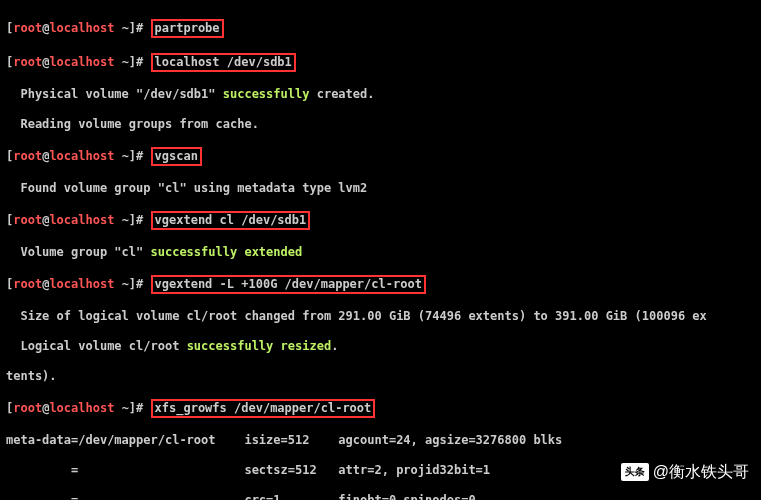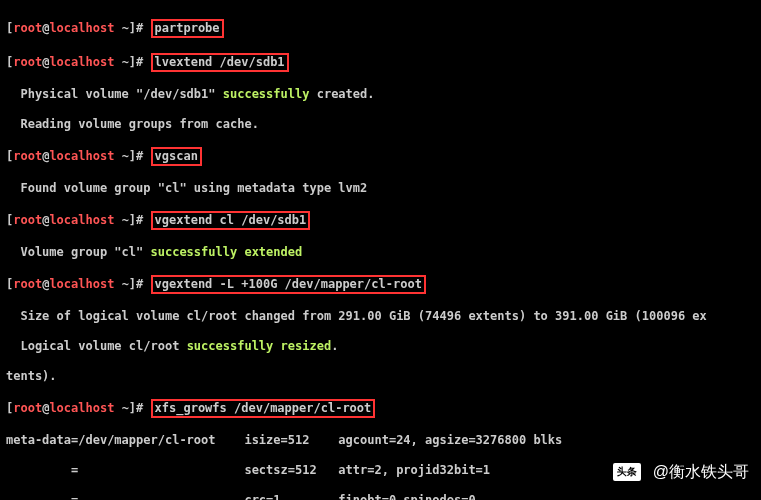--- a/index.html
+++ b/index.html
@@ -31,21 +31,21 @@
   }
   .watermark {
     position: absolute;
     right: 12px;
     bottom: 18px;
     color: #fff;
     font-family: sans-serif;
     font-size: 16px;
     display: flex;
     align-items: center;
-    gap: 12px;
+    gap: 4px;
     justify-content: flex-end;
   }
   .watermark-icon {
     width: 28px;
     height: 18px;
     background: #fff;
     border-radius: 2px;
     position: relative;
     display:flex;
     align-items:center;
@@ -53,21 +53,21 @@
     color:#000;
     font-size:10px;
     font-weight:bold;
   }
 </style>
 </head>
 <body>
 
 <div class="terminal">
 <span class="line"><span class="bracket">[</span><span class="root">root</span><span>@</span><span class="host">localhost</span><span> ~</span><span class="bracket">]</span><span># </span><span class="redbox"><span>partprobe</span></span></span>
-<span class="line"><span class="bracket">[</span><span class="root">root</span><span>@</span><span class="host">localhost</span><span> ~</span><span class="bracket">]</span><span># </span><span class="redbox"><span>lvextend /dev/sdb1</span></span></span>
+<span class="line"><span class="bracket">[</span><span class="root">root</span><span>@</span><span class="host">localhost</span><span> ~</span><span class="bracket">]</span><span># </span><span class="redbox"><span>localhost /dev/sdb1</span></span></span>
 <span class="line"><span>  Physical volume "/dev/sdb1" </span><span class="green">successfully</span><span> created.</span></span>
 <span class="line"><span>  Reading volume groups from cache.</span></span>
 <span class="line"><span class="bracket">[</span><span class="root">root</span><span>@</span><span class="host">localhost</span><span> ~</span><span class="bracket">]</span><span># </span><span class="redbox"><span>vgscan</span></span></span>
 <span class="line"><span>  Found volume group "cl" using metadata type lvm2</span></span>
 <span class="line"><span class="bracket">[</span><span class="root">root</span><span>@</span><span class="host">localhost</span><span> ~</span><span class="bracket">]</span><span># </span><span class="redbox"><span>vgextend cl /dev/sdb1</span></span></span>
 <span class="line"><span>  Volume group "cl" </span><span class="green">successfully extended</span></span>
 <span class="line"><span class="bracket">[</span><span class="root">root</span><span>@</span><span class="host">localhost</span><span> ~</span><span class="bracket">]</span><span># </span><span class="redbox"><span>vgextend -L +100G /dev/mapper/cl-root</span></span></span>
 <span class="line"><span>  Size of logical volume cl/root changed from 291.00 GiB (74496 extents) to 391.00 GiB (100096 ex</span></span>
 <span class="line"><span>  Logical volume cl/root </span><span class="green">successfully resized</span><span>.</span></span>
 <span class="line"><span>tents).</span></span>

